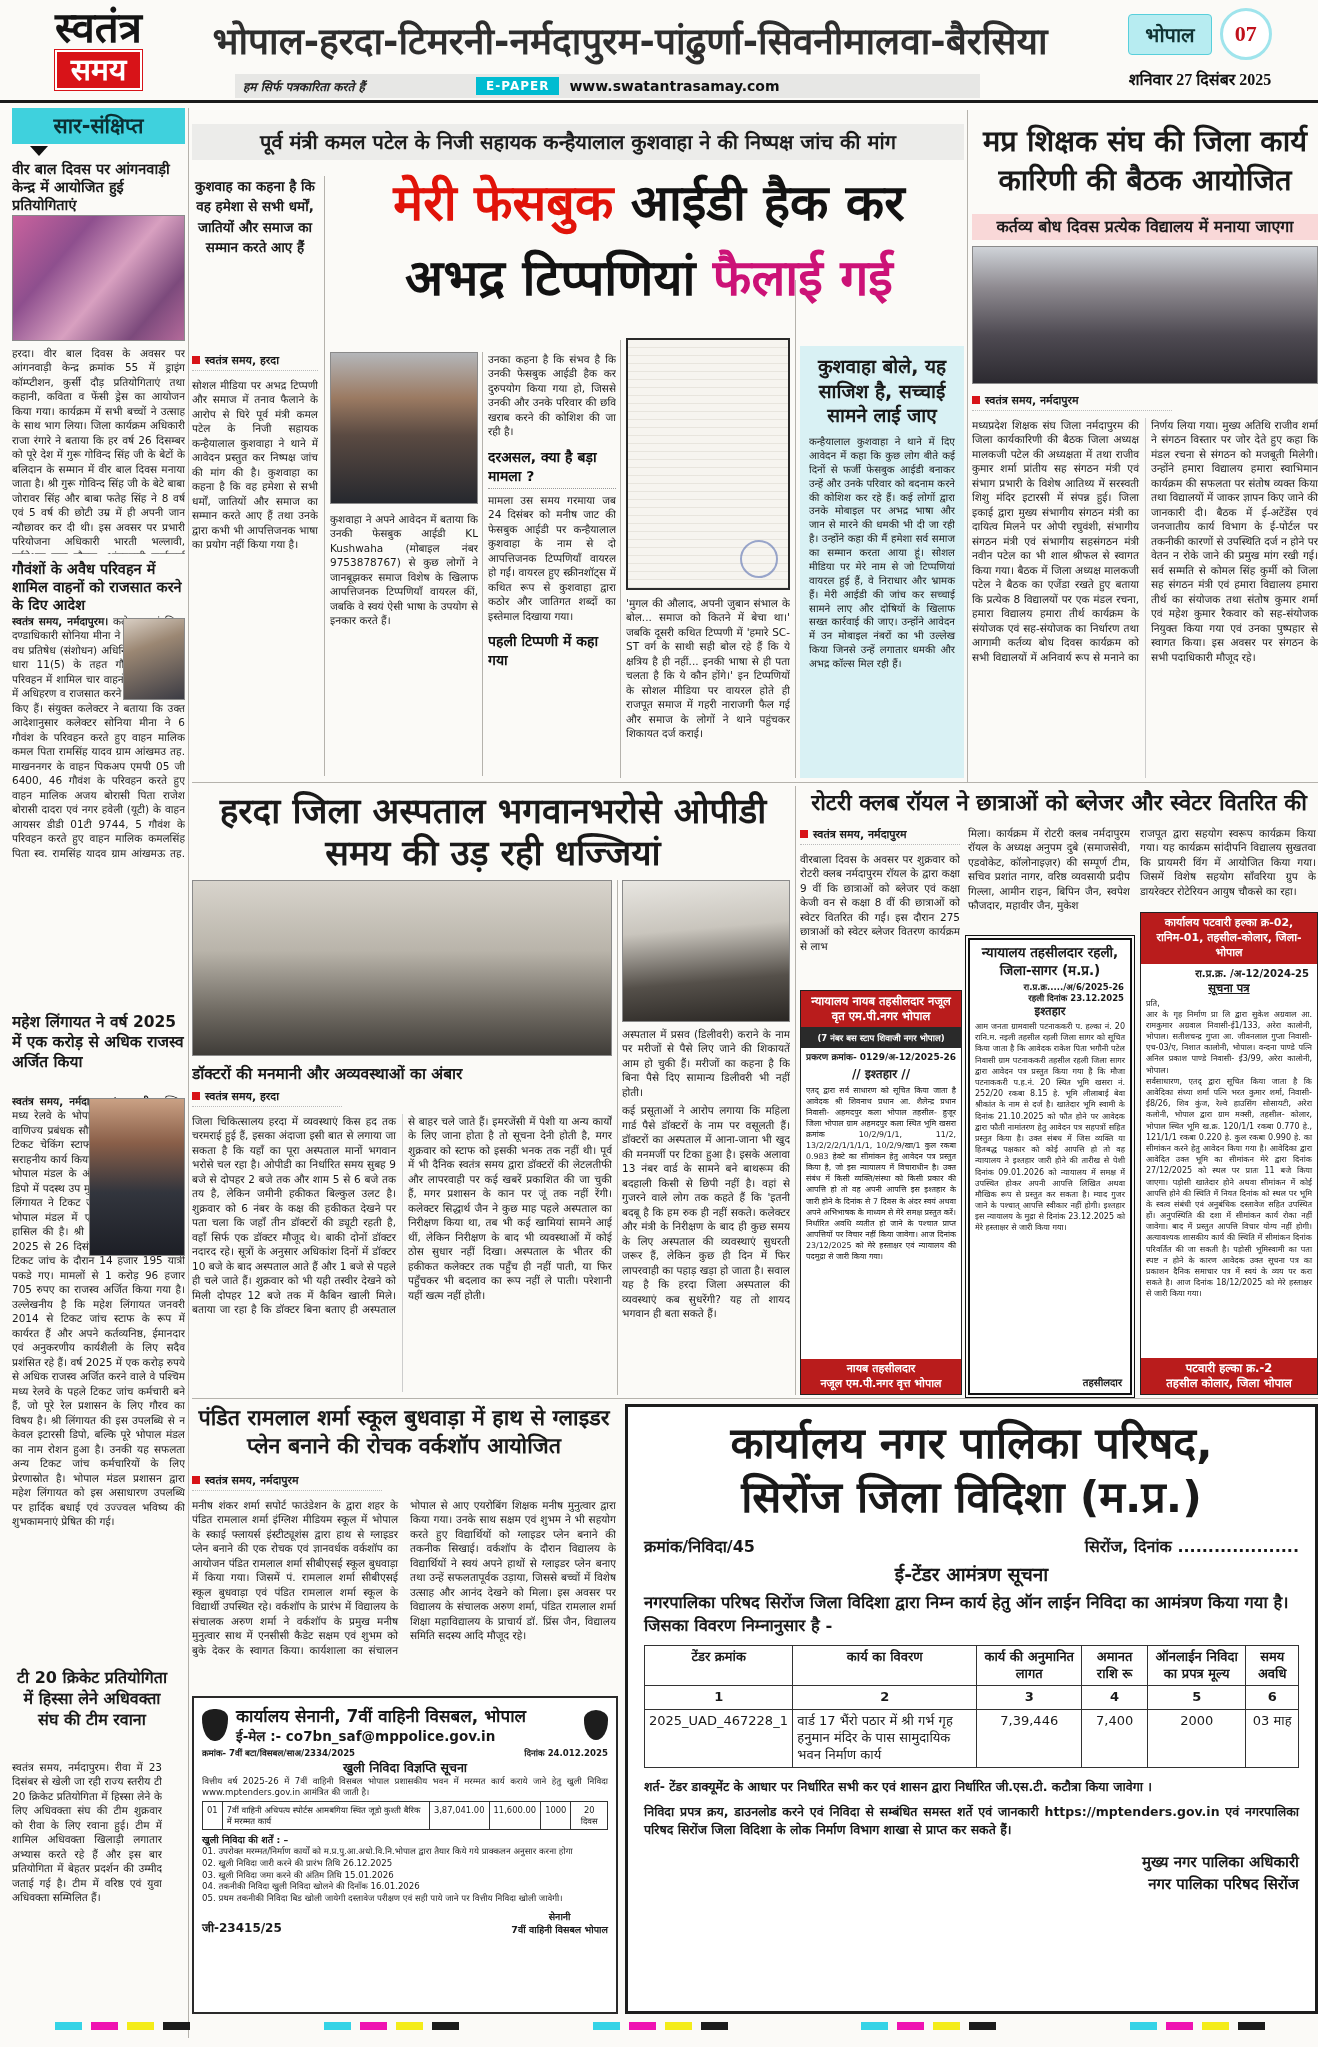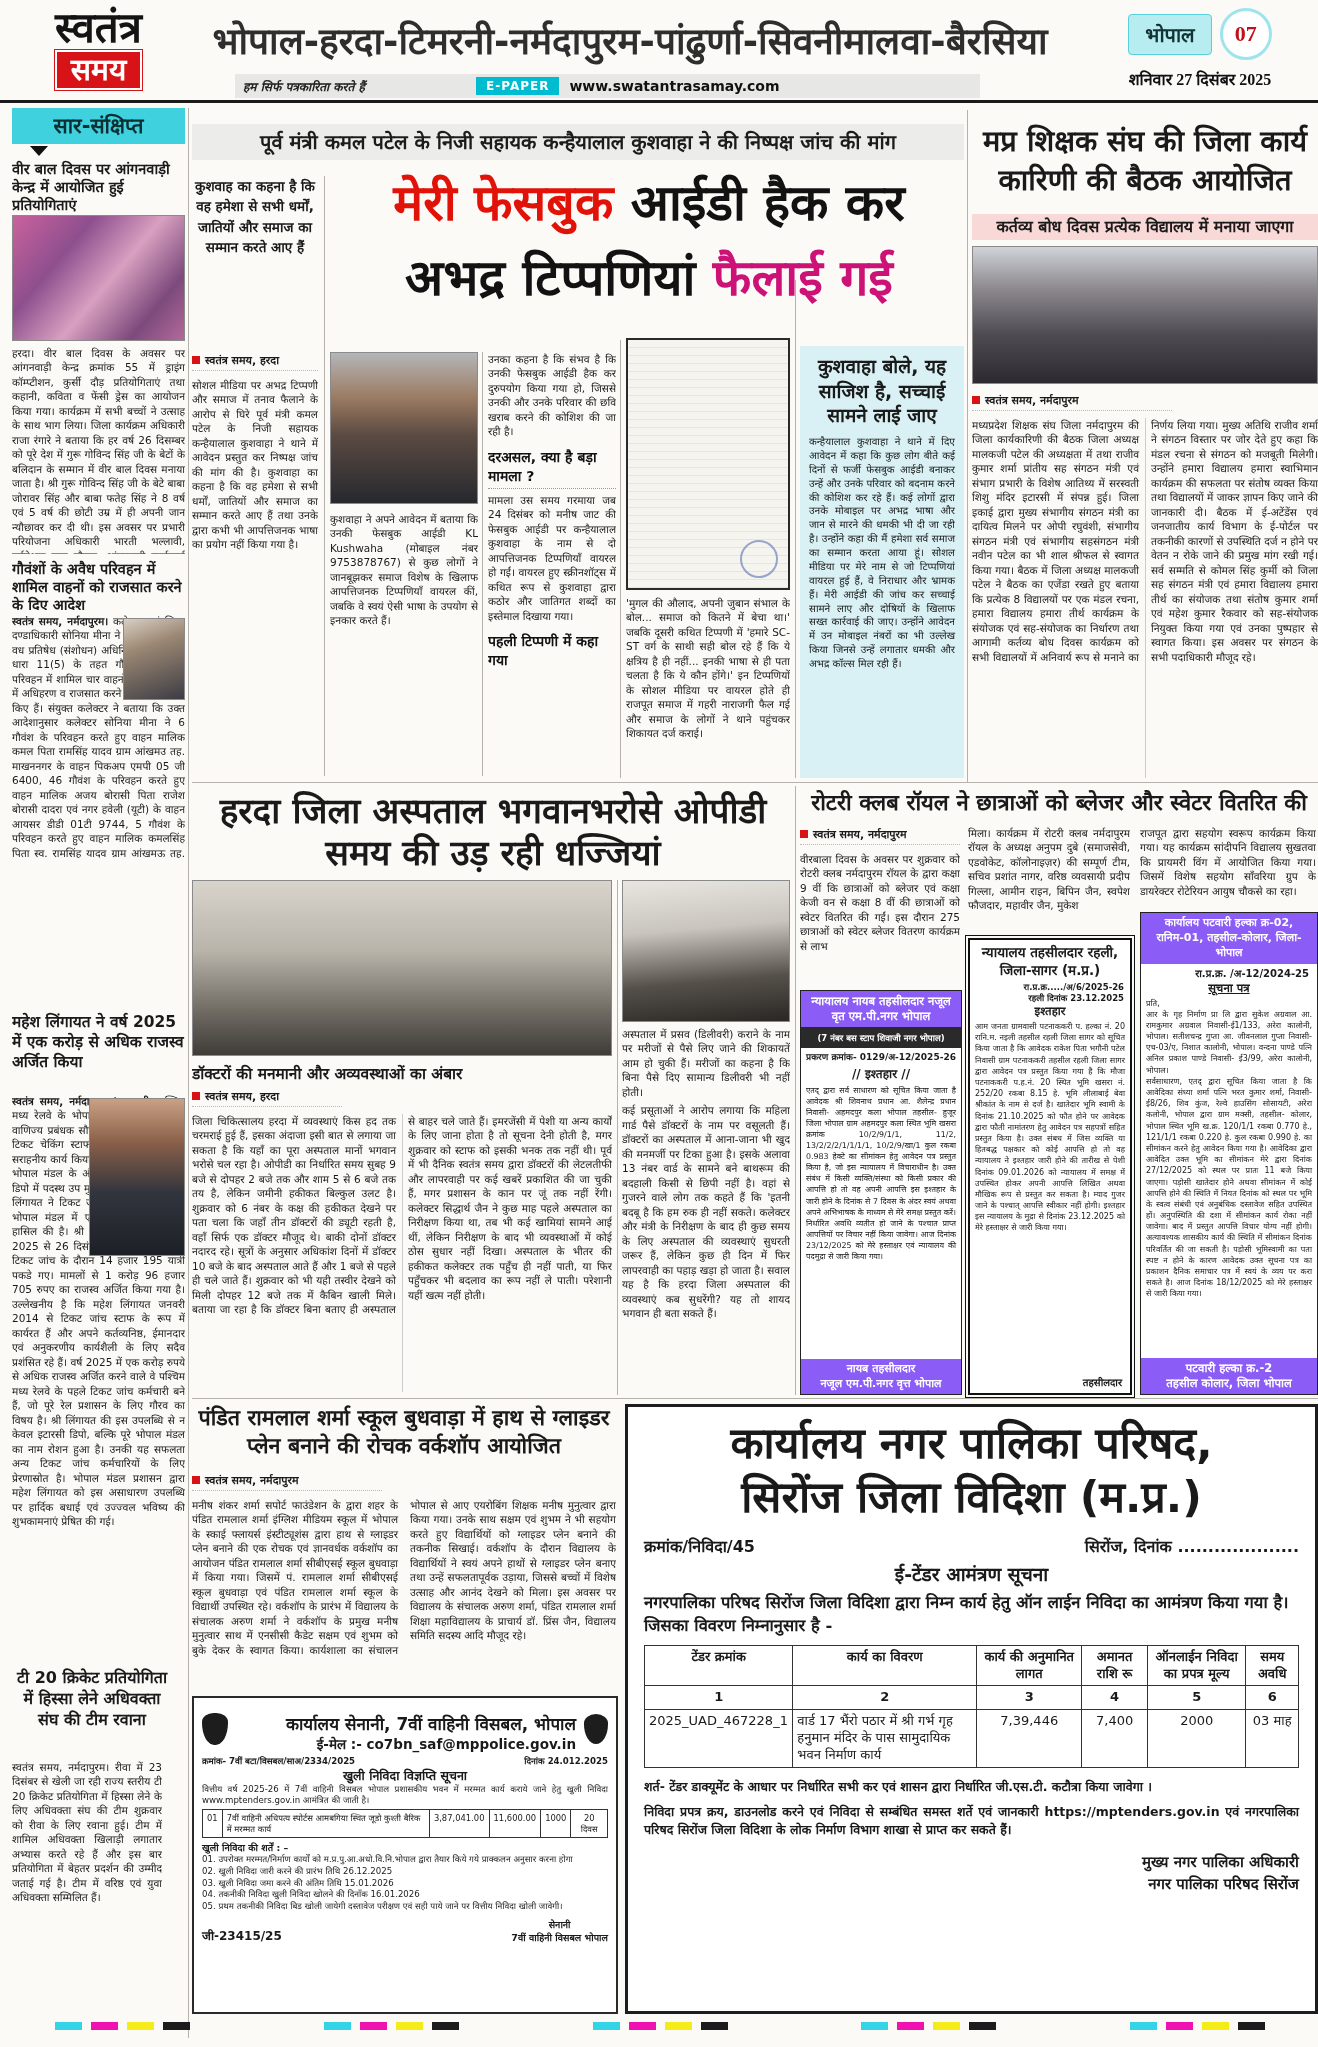--- a/index.html
+++ b/index.html
@@ -12,21 +12,21 @@
   .vr{position:absolute;width:1px;background:#b5b2ac;}
   .hrline{position:absolute;height:1px;background:#b5b2ac;}
   .byline{font-size:11px;font-weight:bold;display:flex;align-items:center;gap:5px;
           border-bottom:1px dotted #bbb;padding-bottom:3px;}
   .redsq{width:8px;height:8px;background:#d81318;display:inline-block;flex:0 0 auto;}
   .headblack{font-weight:900;color:#111;}
   .prel{white-space:pre-line;}
   .photo{border:1px solid #8a8a8a;}
   .notice{display:flex;flex-direction:column;border:1px solid #222;background:#fff;}
   .notice .nbody{flex:1;overflow:hidden;padding:3px 5px;}
-  .blackbar{background:#8b5cf6;color:#fff;text-align:center;font-weight:800;padding:3px 2px;}
+  .blackbar{background:#b91c1c;color:#fff;text-align:center;font-weight:800;padding:3px 2px;}
   table{border-collapse:collapse;}
   td,th{border:1px solid #333;padding:3px 4px;vertical-align:top;}
 </style>
 </head>
 <body>
 
 <div id="page">
 
   <div class="abs" style="left:0;top:0;width:1318px;height:103px;border-bottom:3px solid #1a1a1a;">
     <div class="abs" style="left:16px;top:6px;width:165px;height:94px;text-align:center;">
@@ -200,21 +200,21 @@
   <div class="abs" style="left:192px;top:1404px;width:424px;height:62px;font-size:21.5px;font-weight:900;text-align:center;line-height:1.3;overflow:hidden;">पंडित रामलाल शर्मा स्कूल बुधवाड़ा में हाथ से ग्लाइडर प्लेन बनाने की रोचक वर्कशॉप आयोजित</div>
   <div class="abs byline" style="left:192px;top:1472px;width:190px;">
     <span class="redsq"></span>
     <span>स्वतंत्र समय, नर्मदापुरम</span>
   </div>
   <div class="abs body-txt jt" style="left:192px;top:1498px;width:424px;height:192px;column-count:2;column-gap:12px;">मनीष शंकर शर्मा सपोर्ट फाउंडेशन के द्वारा शहर के पंडित रामलाल शर्मा इंग्लिश मीडियम स्कूल में भोपाल के स्काई फ्लायर्स इंस्टीट्यूशंस द्वारा हाथ से ग्लाइडर प्लेन बनाने की एक रोचक एवं ज्ञानवर्धक वर्कशॉप का आयोजन पंडित रामलाल शर्मा सीबीएसई स्कूल बुधवाड़ा में किया गया। जिसमें पं. रामलाल शर्मा सीबीएसई स्कूल बुधवाड़ा एवं पंडित रामलाल शर्मा स्कूल के विद्यार्थी उपस्थित रहे। वर्कशॉप के प्रारंभ में विद्यालय के संचालक अरुण शर्मा ने वर्कशॉप के प्रमुख मनीष मुनुत्वार साथ में एनसीसी कैडेट सक्षम एवं शुभम को बुके देकर के स्वागत किया। कार्यशाला का संचालन भोपाल से आए एयरोबिंग शिक्षक मनीष मुनुत्वार द्वारा किया गया। उनके साथ सक्षम एवं शुभम ने भी सहयोग करते हुए विद्यार्थियों को ग्लाइडर प्लेन बनाने की तकनीक सिखाई। वर्कशॉप के दौरान विद्यालय के विद्यार्थियों ने स्वयं अपने हाथों से ग्लाइडर प्लेन बनाए तथा उन्हें सफलतापूर्वक उड़ाया, जिससे बच्चों में विशेष उत्साह और आनंद देखने को मिला। इस अवसर पर विद्यालय के संचालक अरुण शर्मा, पंडित रामलाल शर्मा शिक्षा महाविद्यालय के प्राचार्य डॉ. प्रिंस जैन, विद्यालय समिति सदस्य आदि मौजूद रहे।</div>
 
   <div class="abs" style="left:192px;top:1696px;width:426px;height:318px;border:2px solid #2a2a2a;background:#fff;padding:6px 8px;overflow:hidden;">
     <div style="display:flex;align-items:center;gap:8px;">
       <div style="width:26px;height:32px;background:#1d1d1d;border-radius:45% 45% 48% 48% / 28% 28% 68% 68%;flex:0 0 auto;"></div>
-      <div style="flex:1;text-align:right;margin-top:8px;">
+      <div style="flex:1;text-align:left;">
         <div style="font-size:17px;font-weight:900;white-space:nowrap;">कार्यालय सेनानी, 7वीं वाहिनी विसबल, भोपाल</div>
         <div style="font-size:13.5px;font-weight:800;">ई-मेल :- co7bn_saf@mppolice.gov.in</div>
       </div>
       <div style="width:24px;height:30px;background:#1d1d1d;border-radius:50% 50% 50% 50% / 30% 30% 66% 66%;flex:0 0 auto;"></div>
     </div>
     <div style="display:flex;justify-content:space-between;font-size:8.6px;font-weight:700;margin-top:2px;">
       <span>क्रमांक- 7वीं बटा/विसबल/साअ/2334/2025</span>
       <span>दिनांक 24.012.2025</span>
     </div>
     <div style="font-size:12.5px;font-weight:900;text-align:center;">खुली निविदा विज्ञप्ति सूचना</div>

